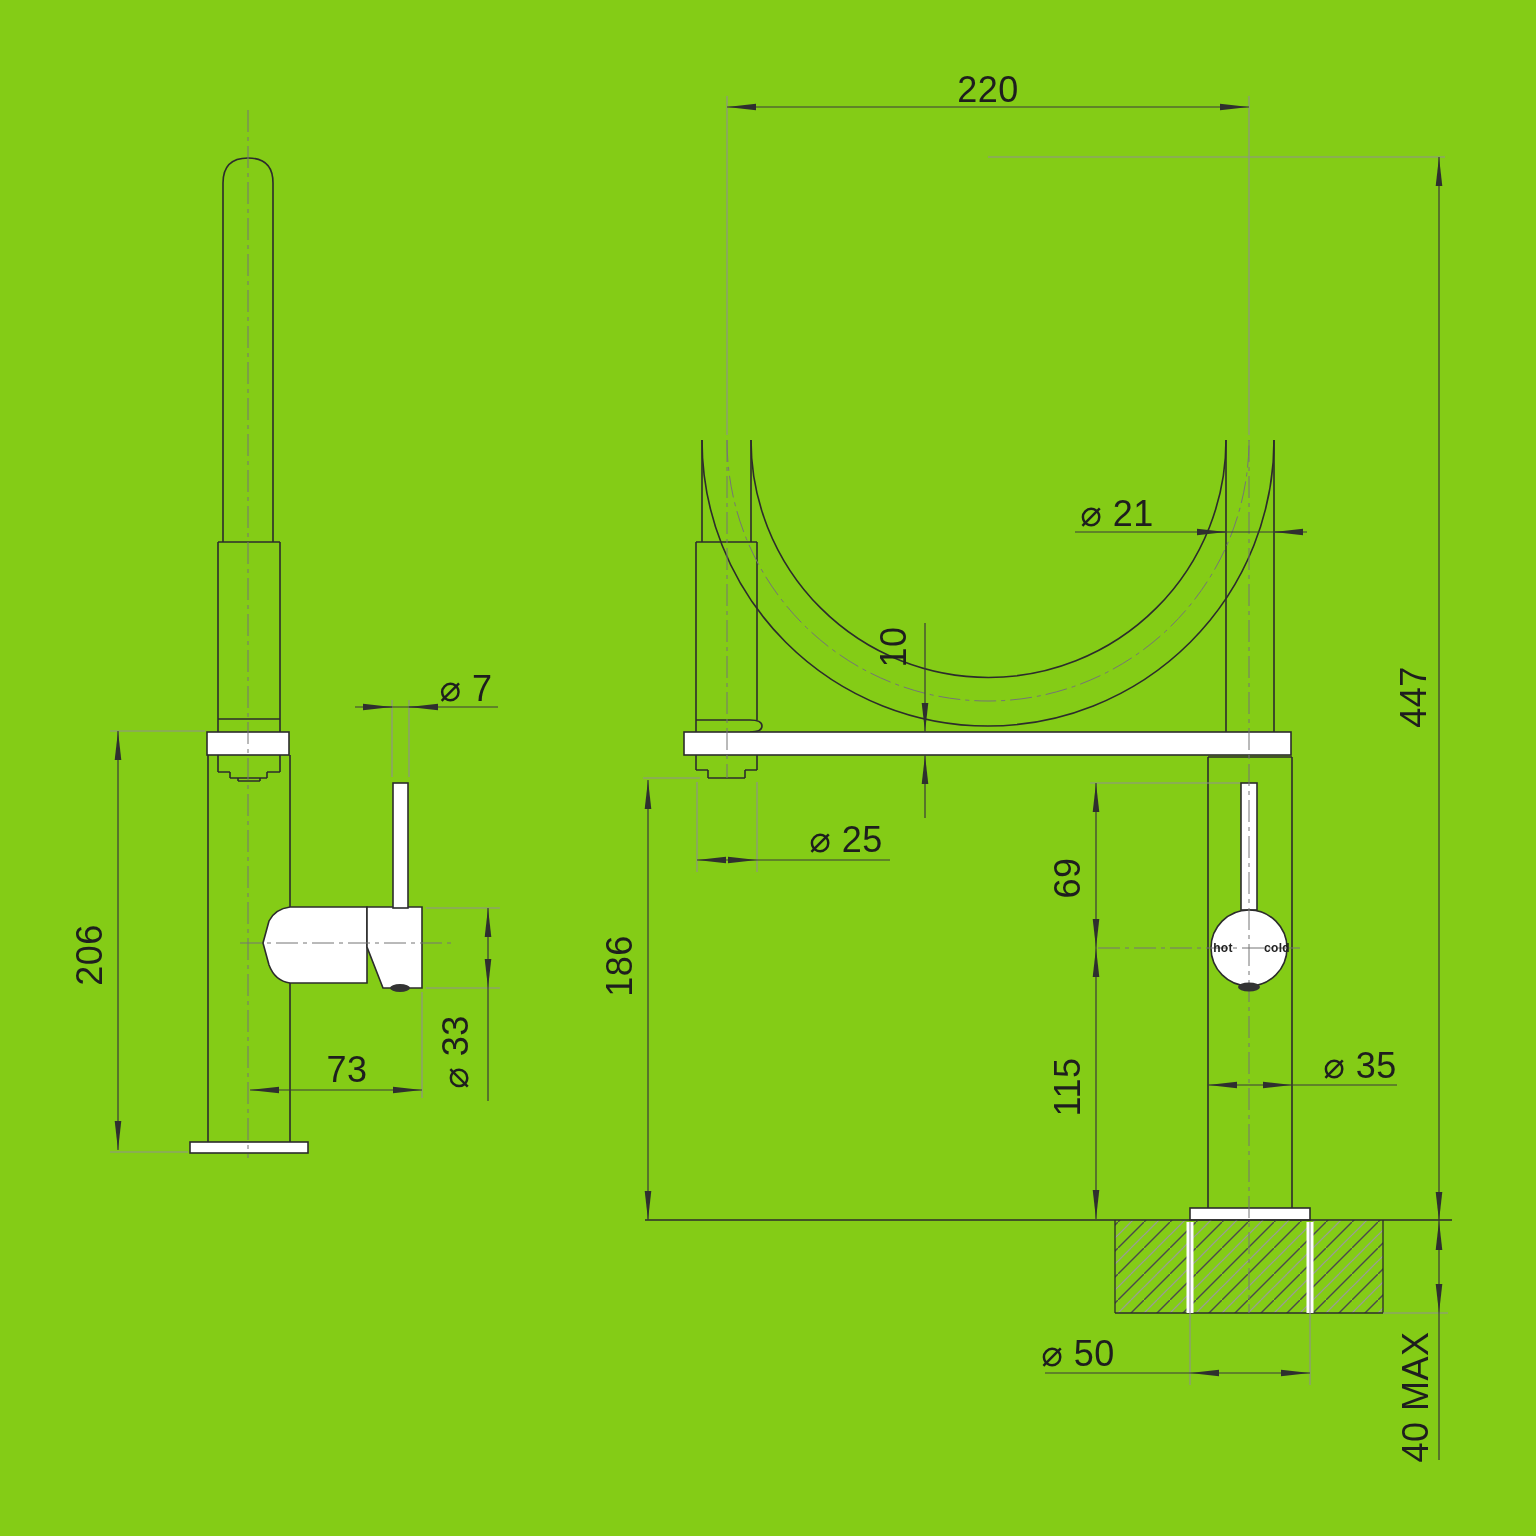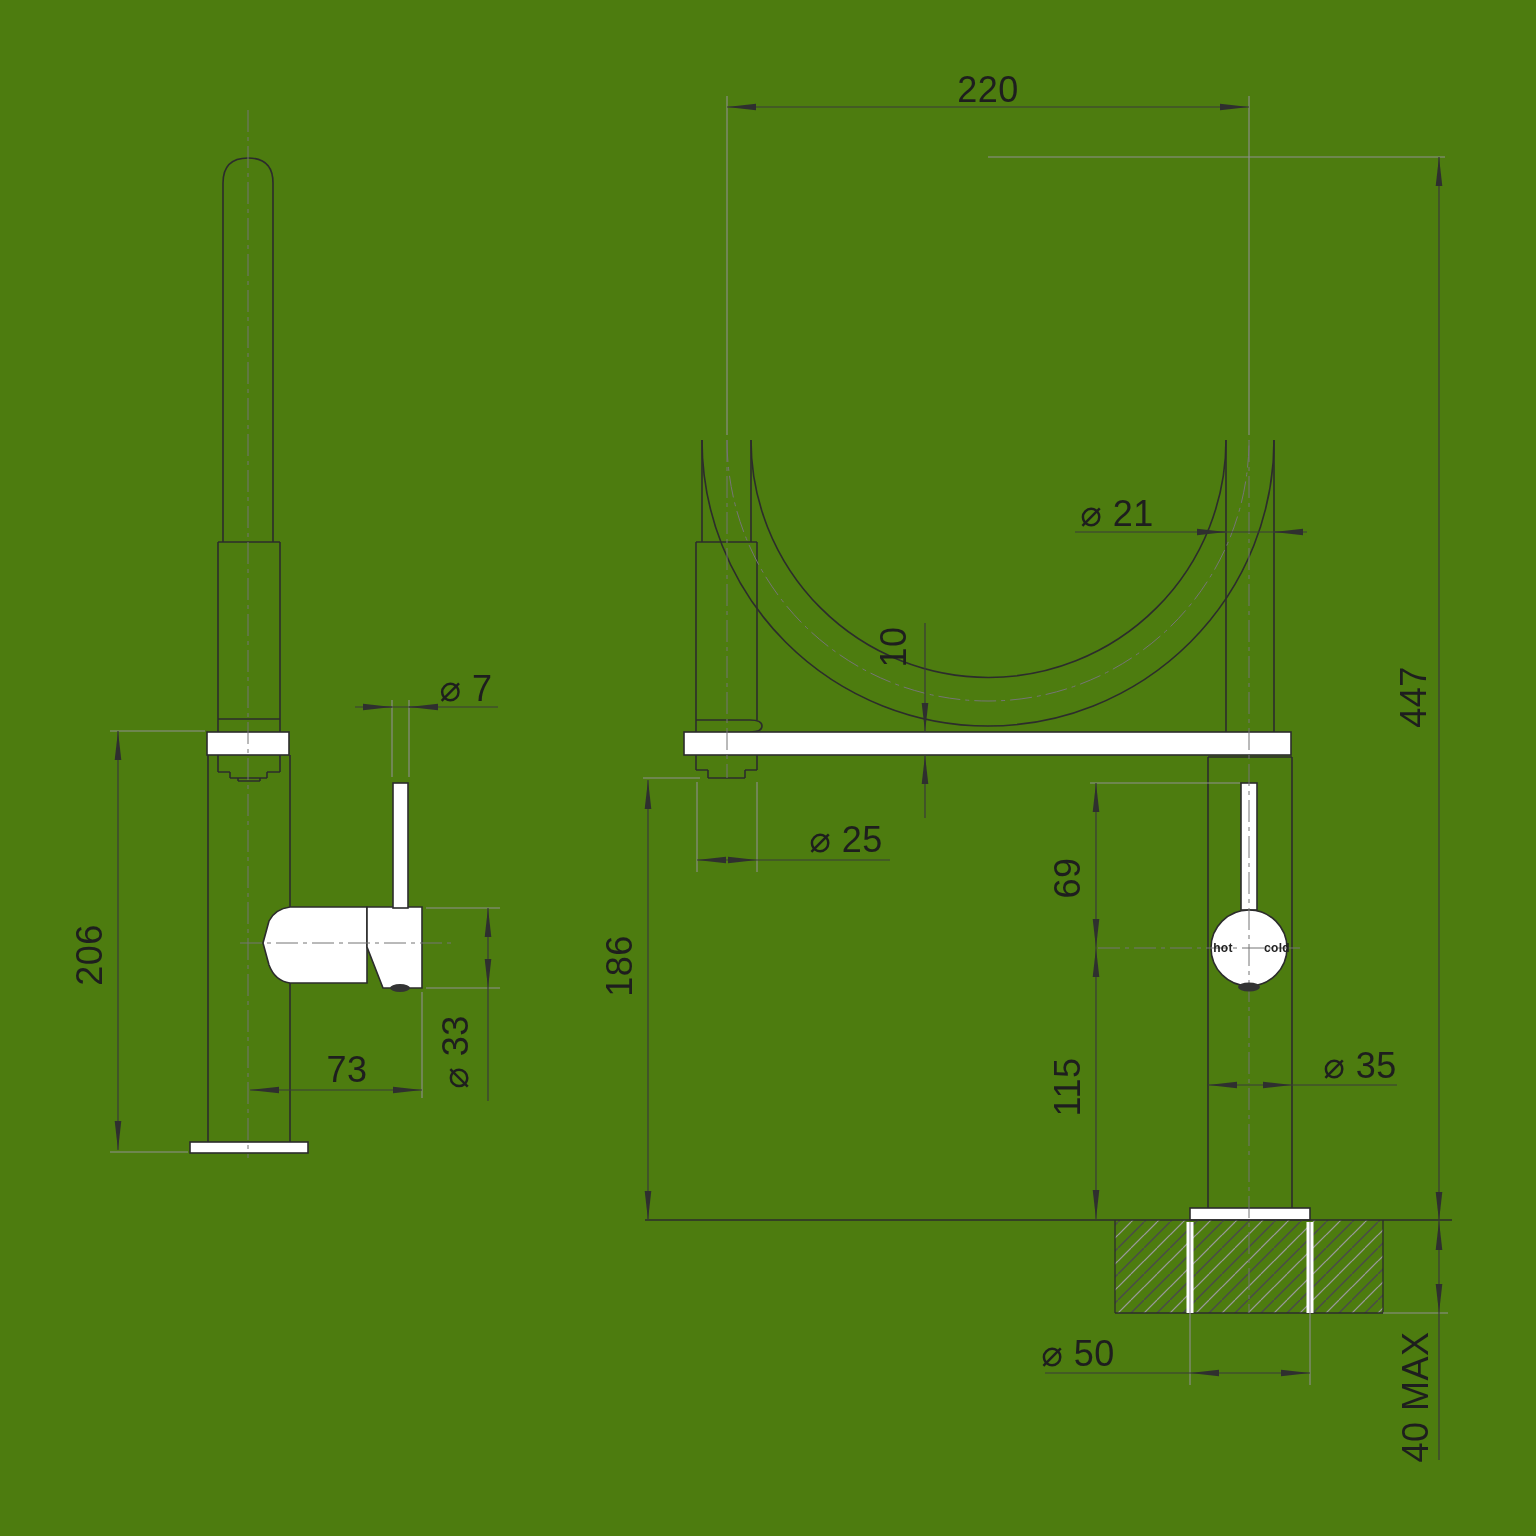--- a/index.html
+++ b/index.html
@@ -1,16 +1,16 @@
 <!DOCTYPE html>
 <html><head>
 <meta charset="utf-8">
 <style>
   html,body{margin:0;padding:0;background:#ffffff;}
-  .stage{position:relative;width:1536px;height:1536px;background:#4d7c0f;overflow:hidden;
+  .stage{position:relative;width:1536px;height:1536px;background:#84cc16;overflow:hidden;
          font-family:"Liberation Sans","DejaVu Sans",sans-serif;}
   svg{display:block;}
   .ol   {stroke:#2c2c2c;stroke-width:1.6;fill:none;stroke-linecap:butt;}
   .olf  {stroke:#2c2c2c;stroke-width:1.6;fill:#ffffff;}
   .dim  {stroke:#3a3a3a;stroke-width:1.2;fill:none;}
   .ext  {stroke:#8f8f8f;stroke-width:1.1;fill:none;}
   .case {stroke:#ffffff;stroke-width:7;fill:none;}
   .cl   {stroke:#757575;stroke-width:1;fill:none;stroke-dasharray:22 5 4 5;}
   .benchline{stroke:#2c2c2c;stroke-width:1.3;fill:none;}
   text.dimtxt{font-size:36px;fill:#1e1e1e;letter-spacing:0.5px;}

